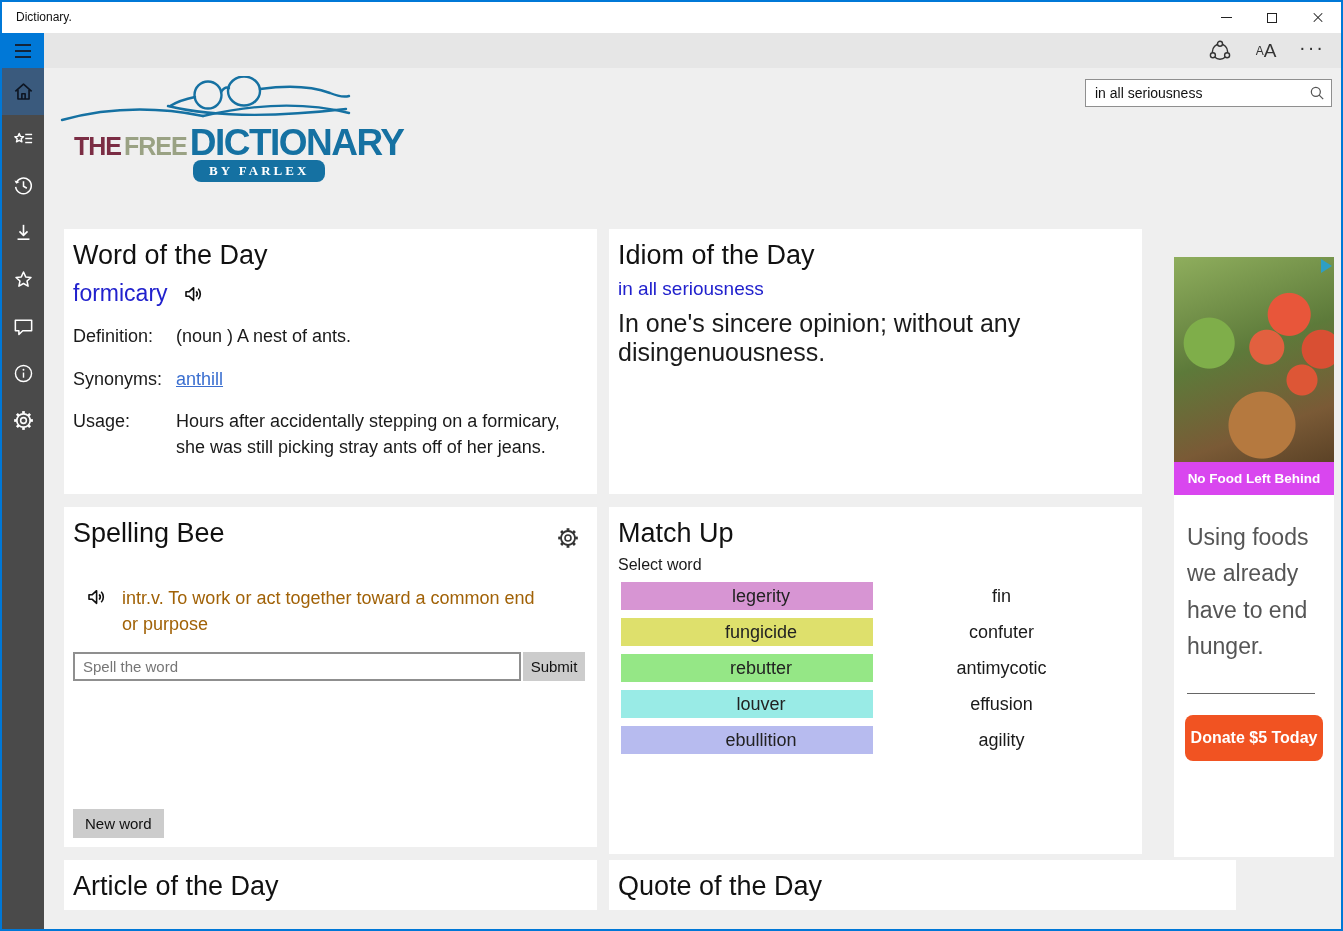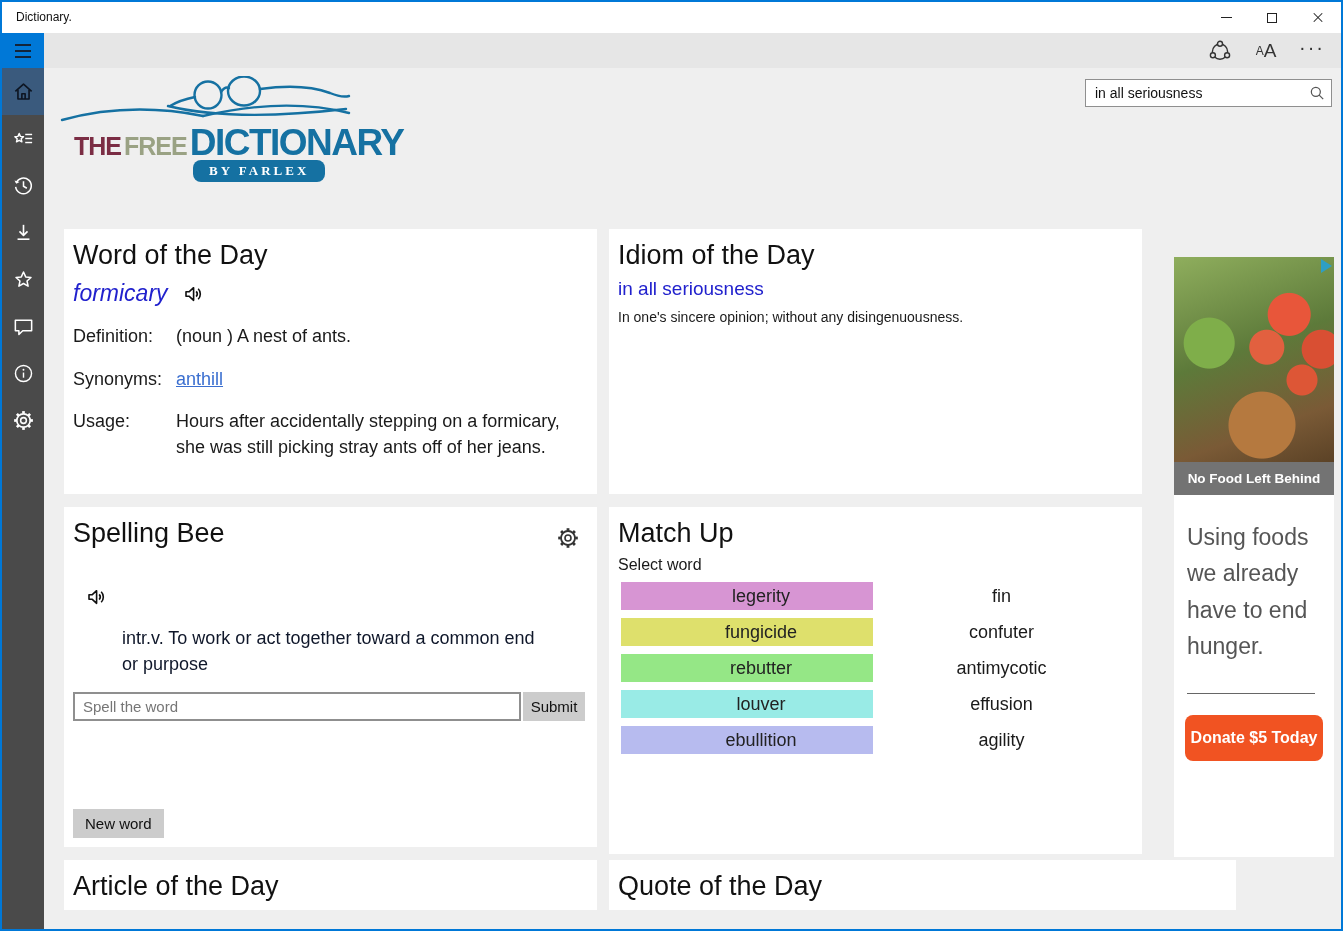--- a/index.html
+++ b/index.html
@@ -70,37 +70,37 @@
   .card { position:absolute; background:#fff; overflow:hidden; }
   .card-title { font-size:27px; font-weight:400; color:#111; }
   .card-wotd   { left:62px;  top:227px; width:533px; height:265px; padding:11px 12px 0 9px; }
   .card-idiom  { left:607px; top:227px; width:533px; height:265px; padding:11px 12px 0 9px; }
   .card-bee    { left:62px;  top:505px; width:533px; height:340px; padding:11px 12px 0 9px; }
   .card-match  { left:607px; top:505px; width:533px; height:347px; padding:11px 12px 0 9px; }
   .card-article{ left:62px;  top:858px; width:533px; height:50px;  padding:11px 12px 0 9px; }
   .card-quote  { left:607px; top:858px; width:627px; height:50px;  padding:11px 12px 0 9px; }
 
   .word-row { display:flex; align-items:center; gap:15px; margin-top:9px; }
-  .word-link { font-size:23px; color:#2121cd; cursor:pointer;font-style:italic; }
+  .word-link { font-size:23px; color:#2121cd; cursor:pointer; }
   .speaker { color:#111; cursor:pointer; display:flex; }
   .speaker svg { width:24px; height:24px; }
 
   .def-row { display:flex; margin-top:17px; font-size:18px; color:#1a1a1a; line-height:1.42; }
   .def-row .lbl { width:103px; flex:none; }
   .def-row .val { flex:1; }
   .syn-link { color:#3b6fd0; text-decoration:underline; cursor:pointer; }
 
   .idiom-link { display:block; margin-top:7px; font-size:19px; color:#2121cd; cursor:pointer; }
-  .idiom-def { margin-top:9px; font-size:14px; color:#1a1a1a; }
+  .idiom-def { margin-top:9px; font-size:25px; color:#1a1a1a; }
 
   
   .bee-gear { position:absolute; right:17px; top:19px; color:#333; cursor:pointer; }
   .bee-gear svg { width:24px; height:24px; }
   .bee-clue { display:flex; gap:12px; margin:36px 0 0 13px; }
-  .bee-clue .txt { font-size:18px; color:#0f172a; line-height:1.45; max-width:430px;margin-top:40px; }
+  .bee-clue .txt { font-size:18px; color:#a16207; line-height:1.45; max-width:430px; }
   .bee-input-row { display:flex; margin-top:15px; }
   .bee-input-row input {
     width:448px; height:29px; border:2px solid #8f8f8f; font-size:15px; color:#111;
     padding:0 8px; font-family:inherit; outline:none;
   }
   .bee-input-row input::placeholder, .search-box input::placeholder { color:#767676; }
   .submit-btn {
     width:62px; height:29px; margin-left:2px; background:#cccccc; border:none; font-size:15px;
     color:#111; font-family:inherit; cursor:pointer;
   }
@@ -127,21 +127,21 @@
       radial-gradient(circle 20px at 92% 45%, #d94f33 0 19px, transparent 20px),
       radial-gradient(circle 18px at 58% 44%, #e2603f 0 17px, transparent 18px),
       radial-gradient(circle 16px at 80% 60%, #dd5636 0 15px, transparent 16px),
       radial-gradient(circle 26px at 22% 42%, #7fae4a 0 25px, transparent 26px),
       radial-gradient(circle 34px at 55% 82%, #b5793f 0 33px, transparent 34px),
       linear-gradient(160deg, #8fae5d 0%, #5d7a3a 45%, #7a5a36 78%, #5b4226 100%);
   }
   .adchoices { position:absolute; right:2px; top:2px; width:0; height:0; cursor:pointer;
     border-top:7px solid transparent; border-bottom:7px solid transparent; border-left:11px solid #2e9fc4; }
   .ad-banner {
-    position:absolute; left:0; top:205px; width:160px; height:33px; background:#737373;
+    position:absolute; left:0; top:205px; width:160px; height:33px; background:#d946ef;
     color:#fff; font-size:13.5px; font-weight:700; display:flex; align-items:center; justify-content:center;
   }
   .ad-headline { position:absolute; left:13px; top:262px; width:138px; font-size:23px; line-height:1.58; color:#555; }
   .ad-divider { position:absolute; left:13px; top:436px; width:128px; height:1px; background:#666; }
   .donate-btn {
     position:absolute; left:11px; top:458px; width:138px; height:46px; background:#f15322; border:none;
     border-radius:8px; color:#fff; font-size:16px; font-weight:700; font-family:inherit; cursor:pointer;
   }
   .ad-brand { position:absolute; left:0; top:536px; width:160px; height:60px; }
   .ad-brand svg { position:absolute; left:62px; top:0; width:56px; height:60px; }

